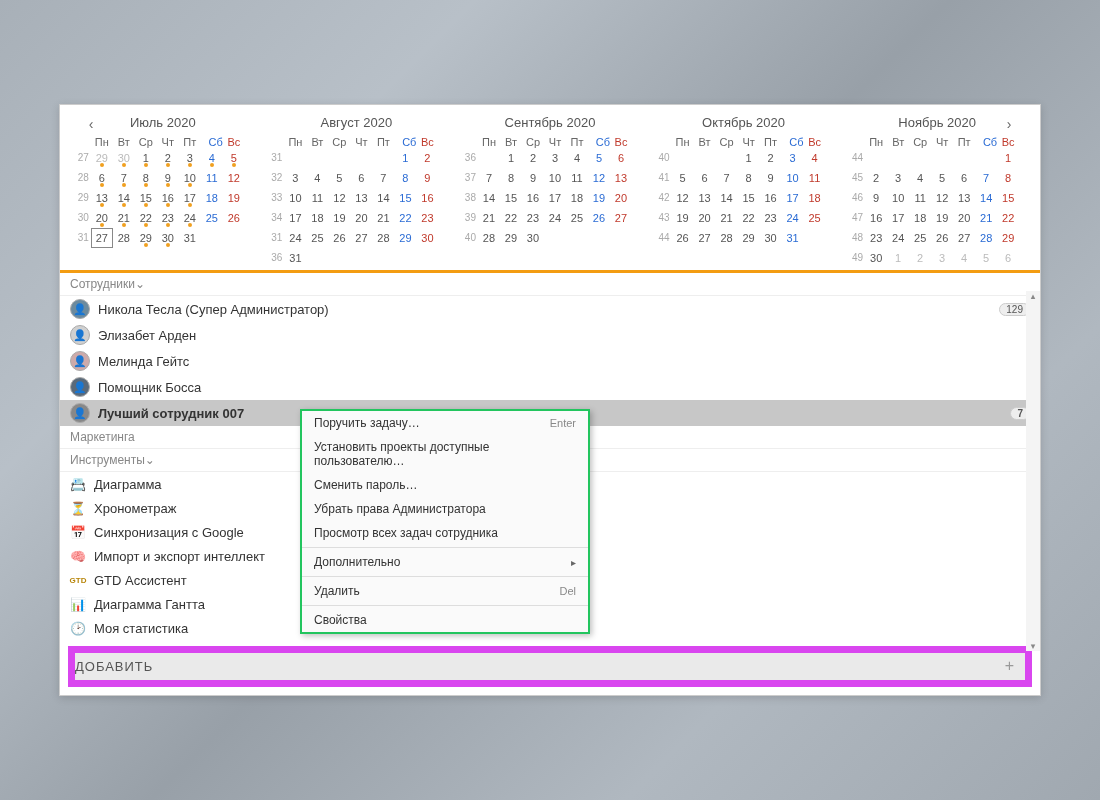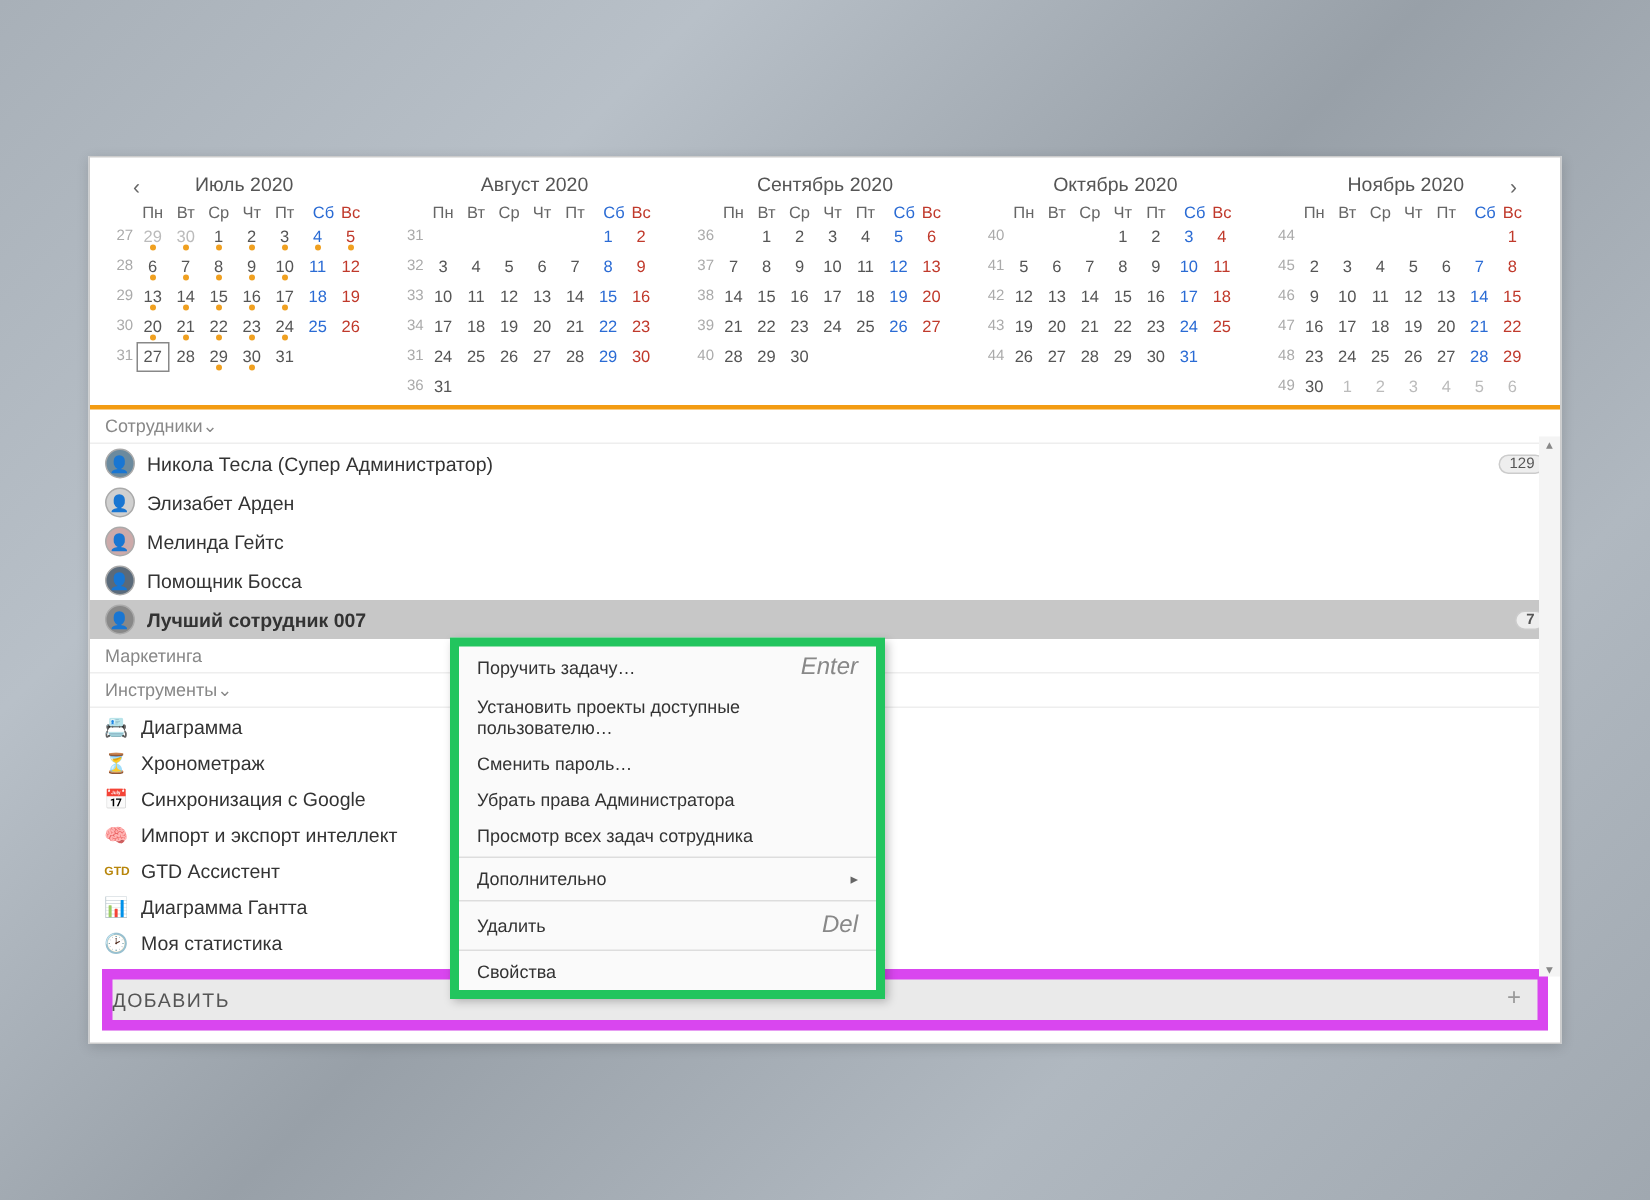--- a/index.html
+++ b/index.html
@@ -87,34 +87,34 @@
     padding: 4px 10px; font-size: 13px; color: #333;
   }
   .tool-icon {
     width: 16px; height: 16px; display: inline-flex;
     align-items: center; justify-content: center;
     color: #b8860b; font-size: 13px;
   }
 
   
   .ctx {
-    position: absolute; left: 240px; top: 320px;
+    position: absolute; left: 240px; top: 304px;
     width: 290px; background: #fafafa;
-    border: 6px solid #22c55e;
+    border: 2px solid #22c55e;
     box-shadow: 2px 2px 6px rgba(0,0,0,0.25);
     font-size: 12px; color: #333;
     z-index: 50;
   }
   .ctx-item {
     display: flex; justify-content: space-between; align-items: center;
     padding: 5px 12px; cursor: default;
   }
   .ctx-sep { height: 1px; background: #ddd; margin: 2px 0; }
   .ctx-sub::after { content: "▸"; color: #666; font-size: 10px; }
-  .ctx-short { color: #888; font-size: 16px; font-style: italic; }
+  .ctx-short { color: #888; font-size: 11px; }
 
   
   .add-bar {
     margin: 6px 8px 8px 8px;
     background: #eaeaea; border: 7px solid #d946ef;
     text-align: left; padding: 6px 0;
     font-size: 13px; color: #555; letter-spacing: 1px;
     position: relative;
   }
   .add-plus { position: absolute; right: 10px; top: 4px; color: #999; font-size: 16px; }

